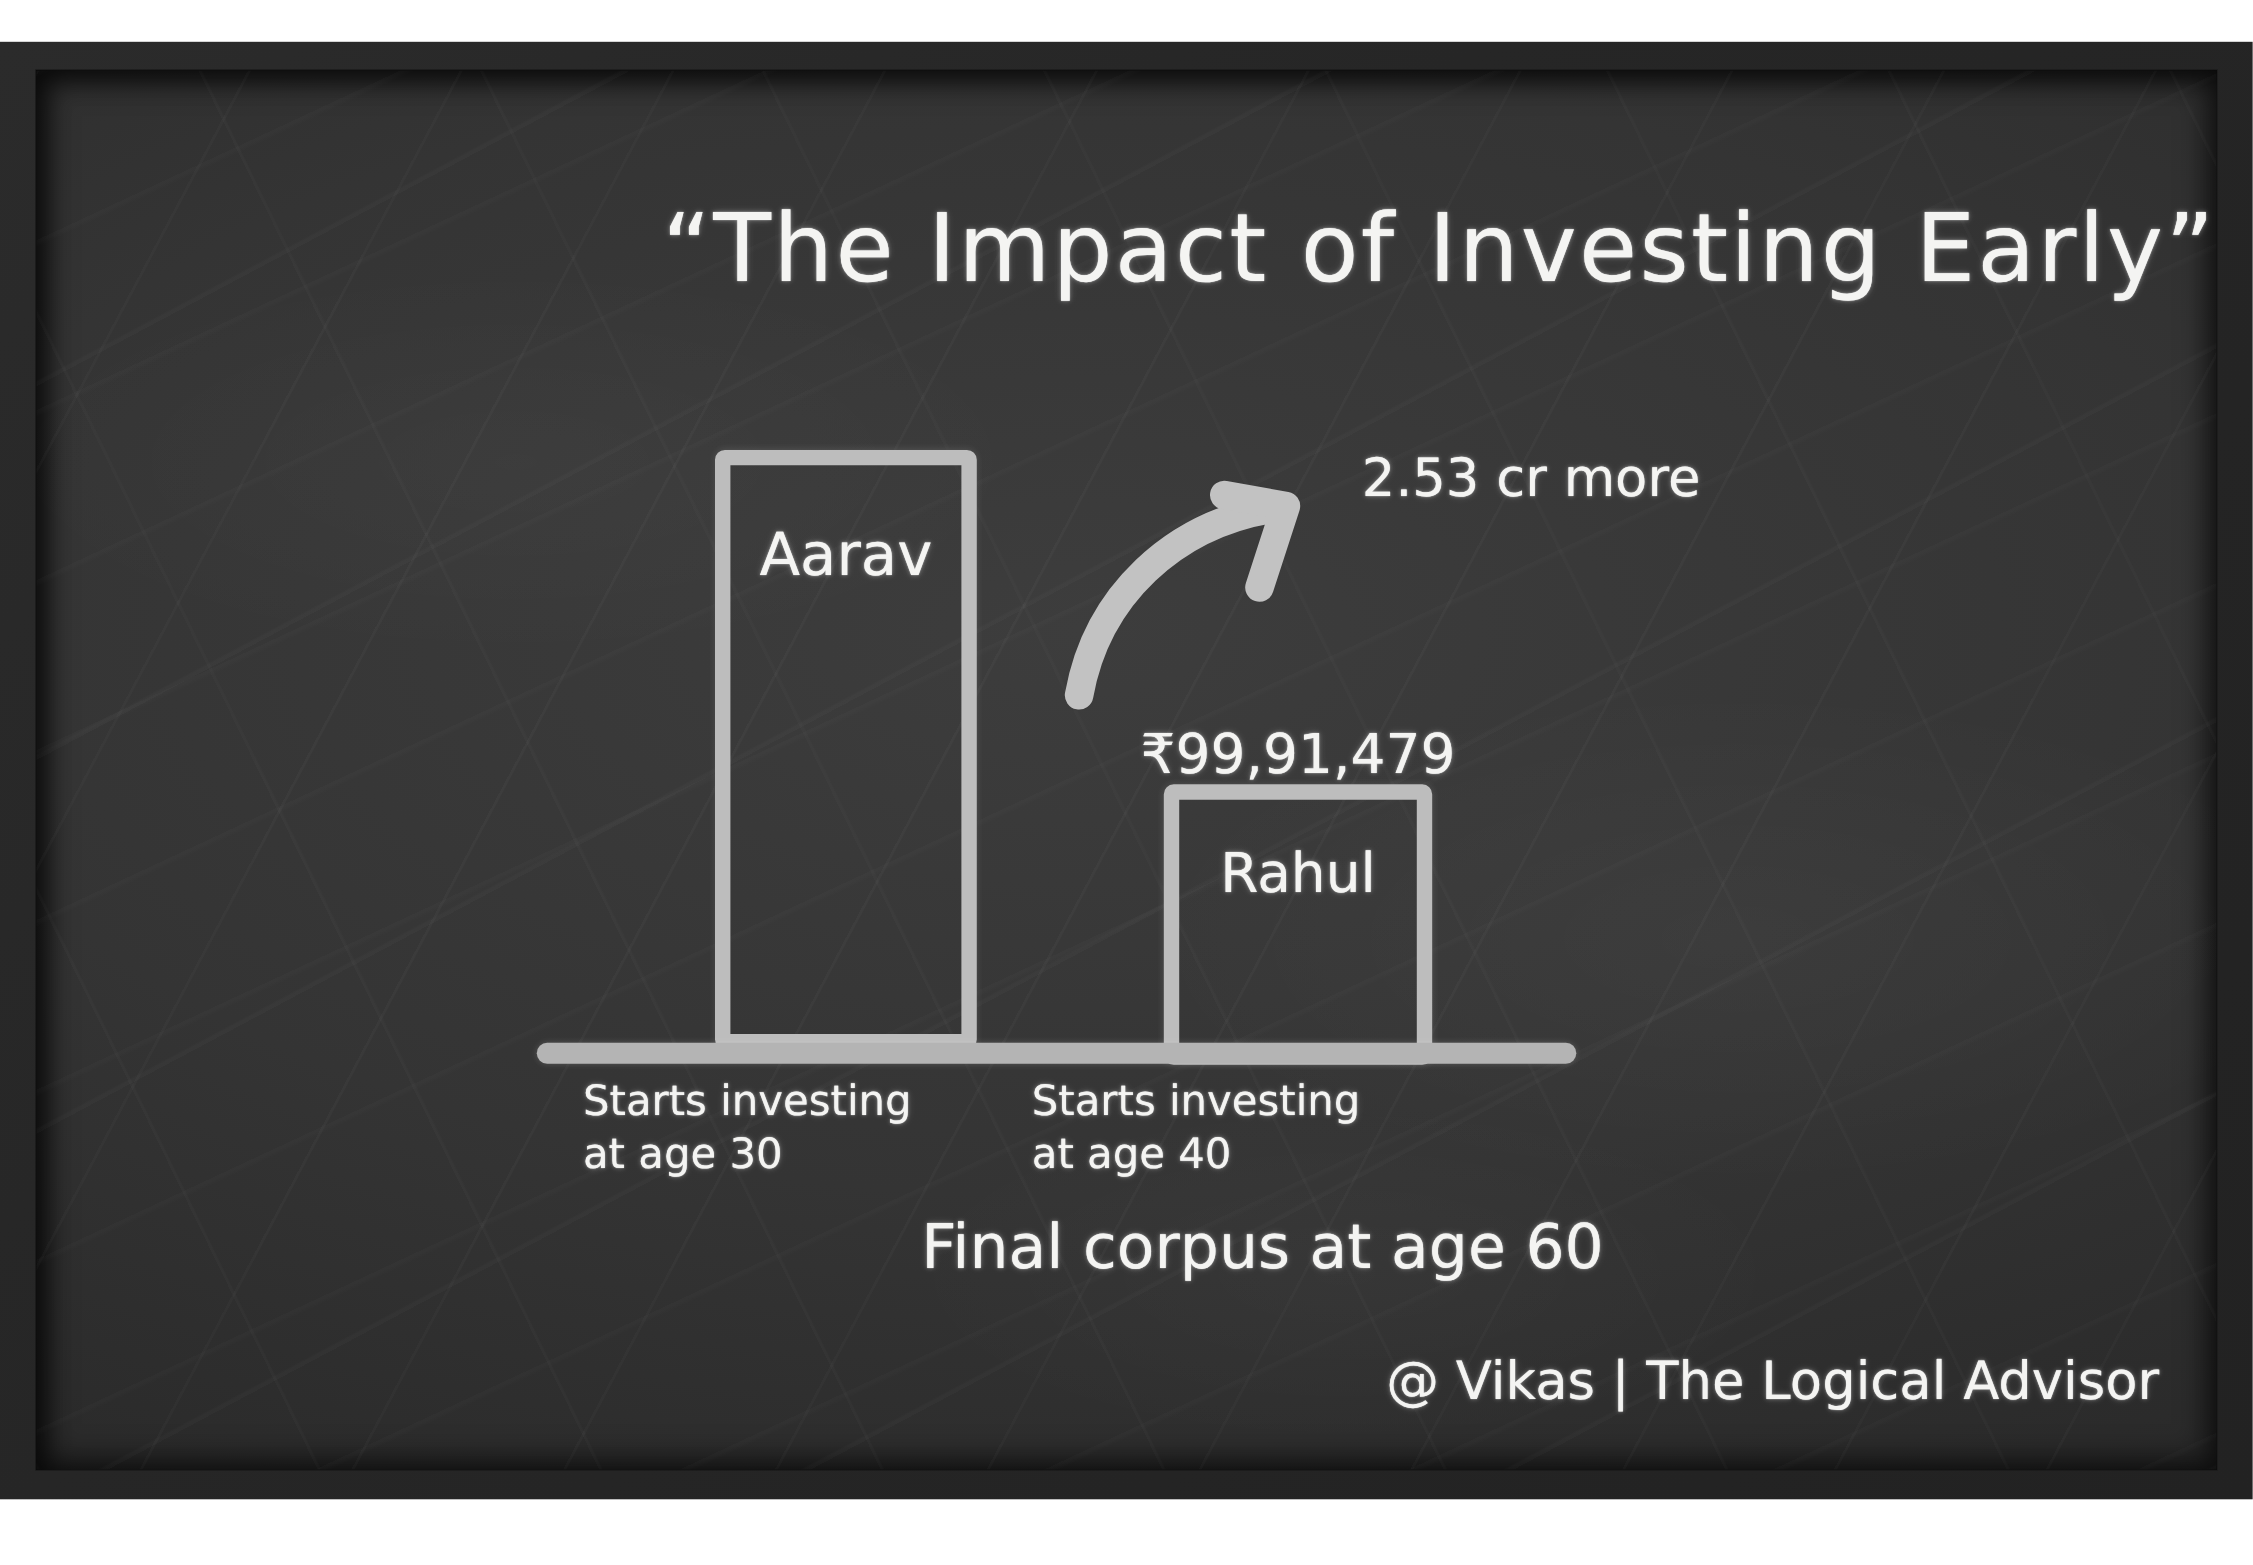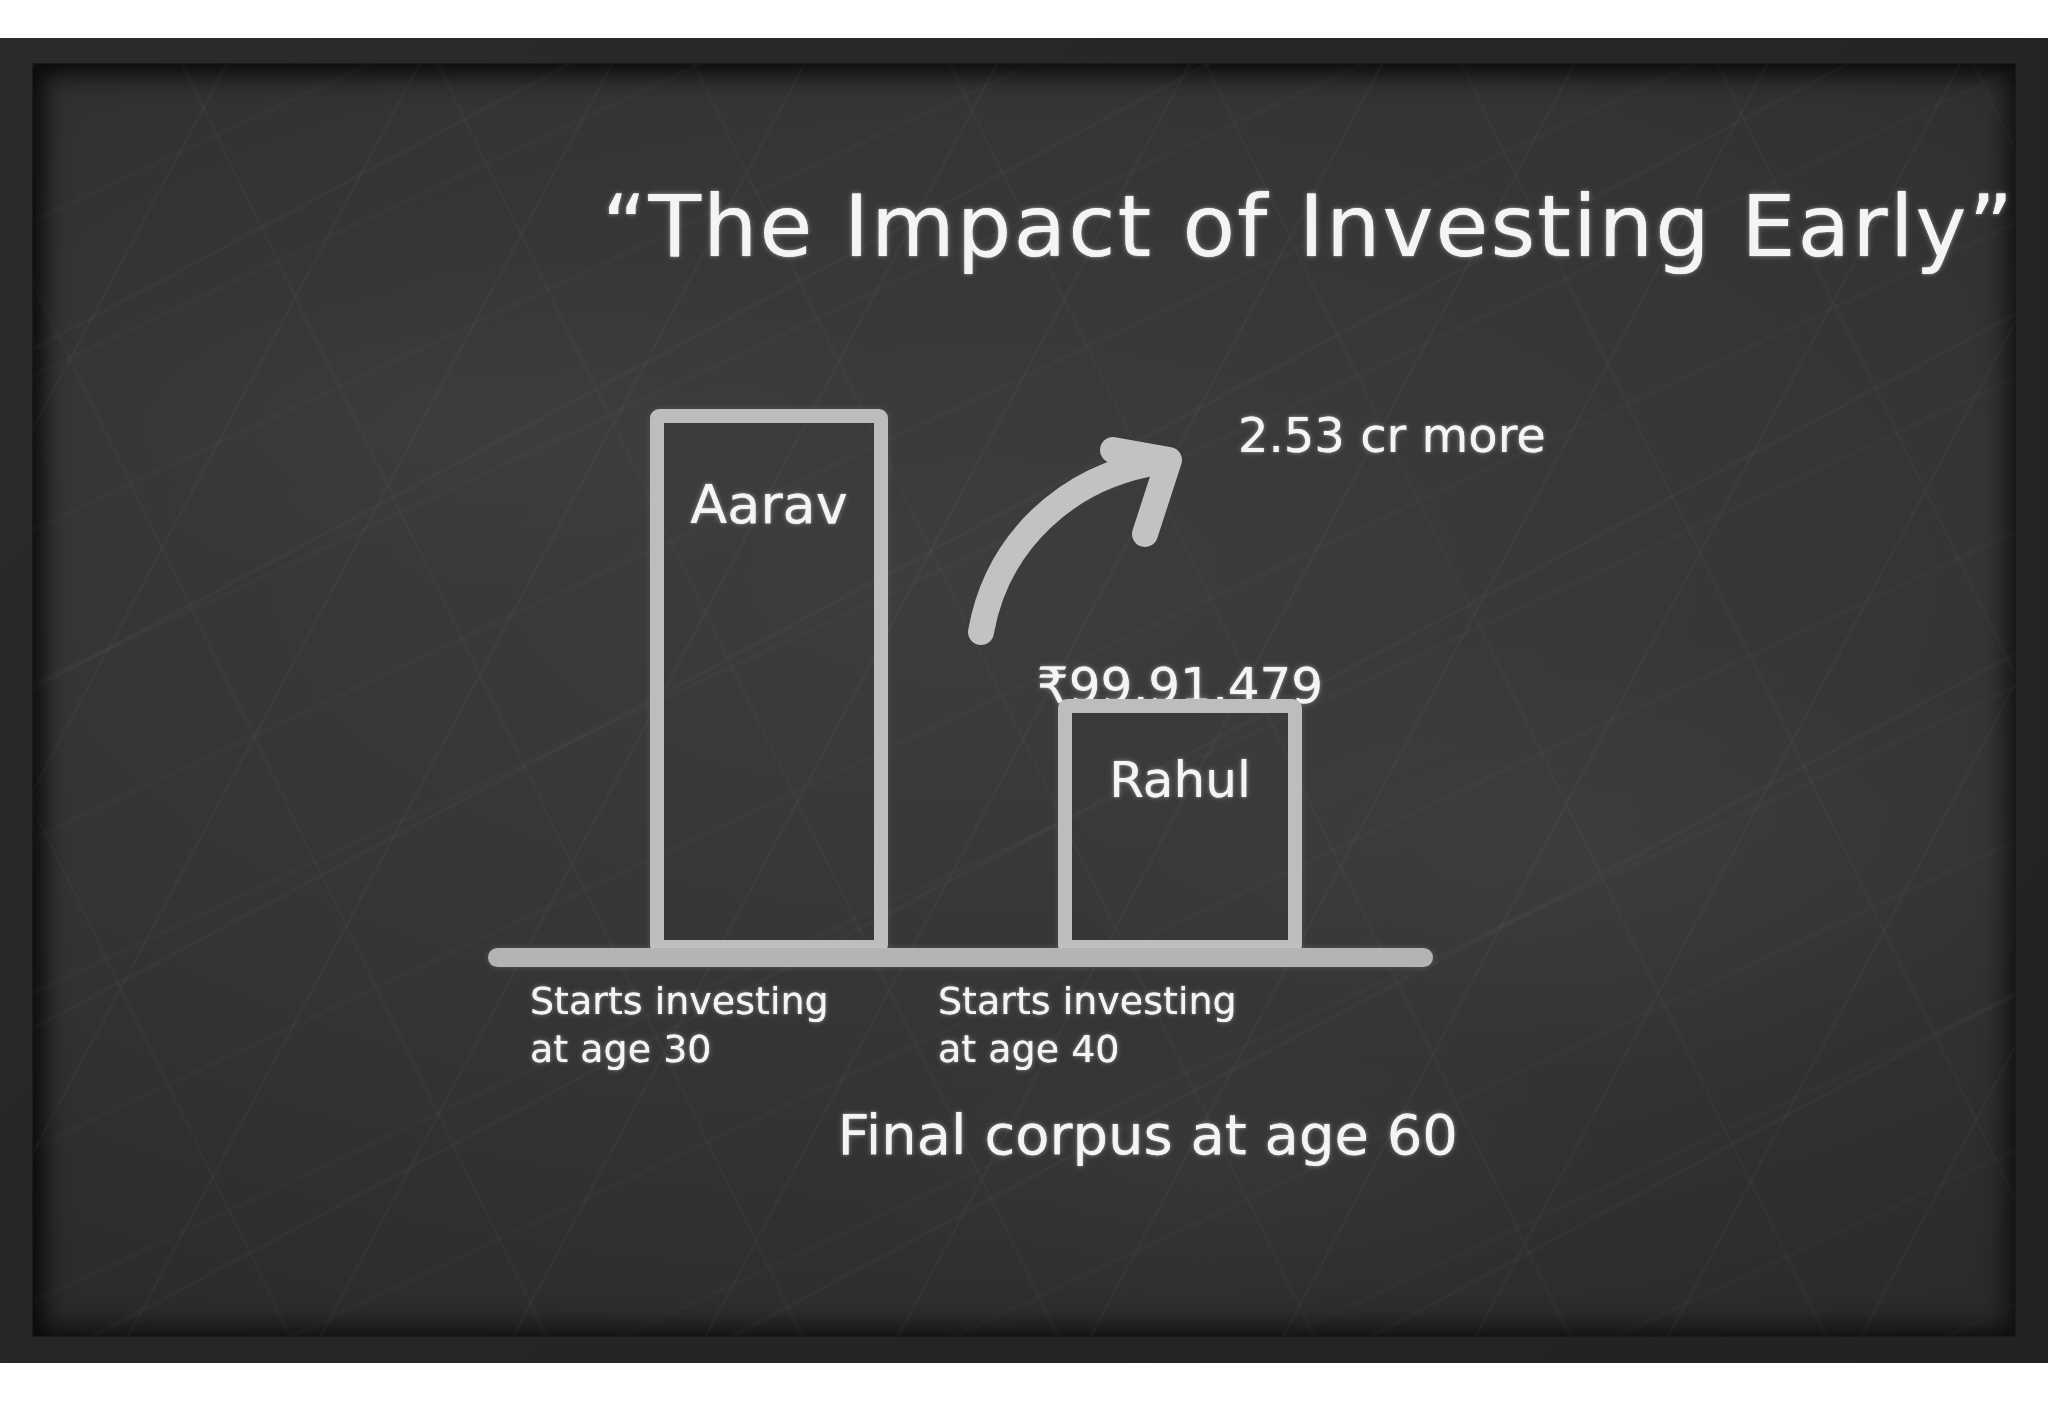--- a/index.html
+++ b/index.html
@@ -100,21 +100,21 @@
 
   
   .bar {
     position:absolute;
     border:14px solid #bdbdbd;
     border-radius:9px;
     background:transparent;
     box-shadow:0 0 7px rgba(255,255,255,.12);
   }
   #bar-aarav { left:617px; top:345px;  width:238px; height:545px; }
-  #bar-rahul { left:1025px; top:635px; width:244px; height:255px; }
+  #bar-rahul { left:1025px; top:649px; width:244px; height:255px; }
 
   .bar-name {
     position:absolute;
     left:0; width:100%;
     text-align:center;
     font-size:54px;
   }
   #bar-aarav .bar-name { top:50px; }
   #bar-rahul .bar-name { top:38px; font-size:50px; }
 
@@ -210,16 +210,17 @@
         <div id="caption-aarav" class="chalk axis-caption">Starts investing
 at age 30</div>
 
         <div id="caption-rahul" class="chalk axis-caption">Starts investing
 at age 40</div>
 
         <div id="chart-caption" class="chalk">Final corpus at age 60</div>
 
       </div>
 
+      <div id="signature" class="chalk">@ Vikas | The Logical Advisor</div>
 
     </div>
   </div>
 </div>
 
 </body></html>

